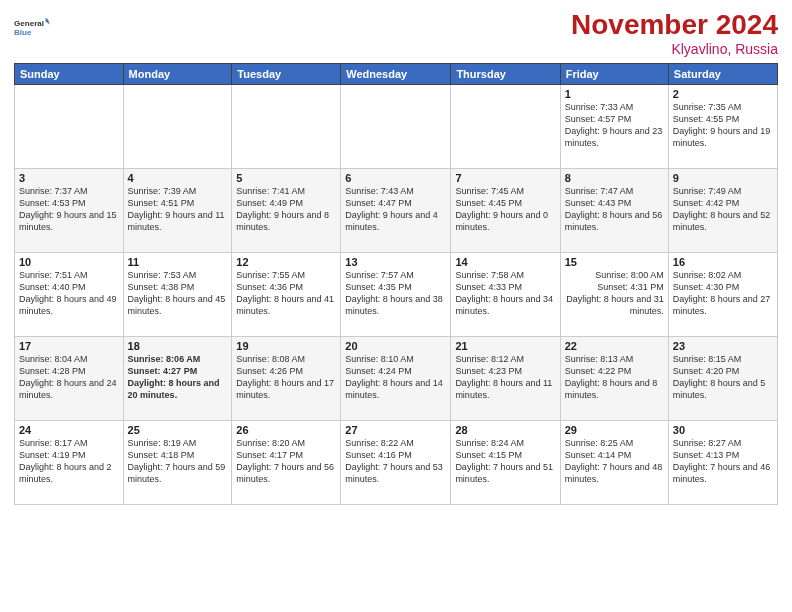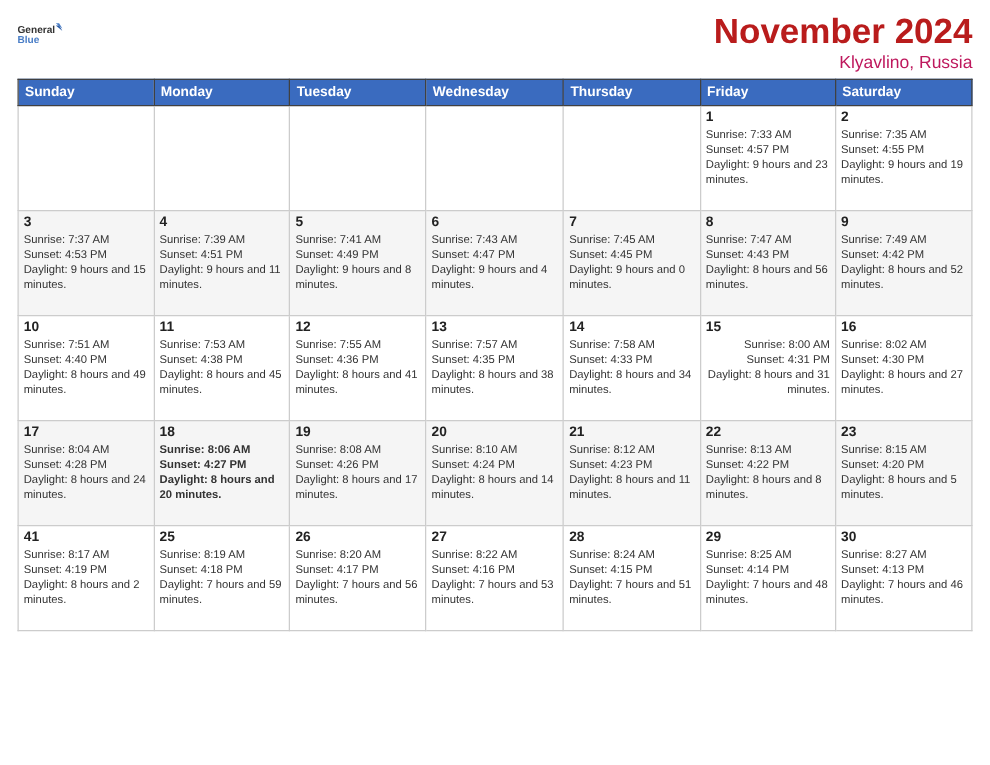--- a/index.html
+++ b/index.html
@@ -262,21 +262,21 @@
           </td>
           <td>
             <span class="day-num">23</span>
             <div class="day-info" style="white-space: pre-line;">Sunrise: 8:15 AM
 Sunset: 4:20 PM
 Daylight: 8 hours and 5 minutes.</div>
           </td>
         </tr>
         <tr>
           <td>
-            <span class="day-num">41</span>
+            <span class="day-num">24</span>
             <div class="day-info" style="white-space: pre-line;">Sunrise: 8:17 AM
 Sunset: 4:19 PM
 Daylight: 8 hours and 2 minutes.</div>
           </td>
           <td>
             <span class="day-num">25</span>
             <div class="day-info" style="white-space: pre-line;">Sunrise: 8:19 AM
 Sunset: 4:18 PM
 Daylight: 7 hours and 59 minutes.</div>
           </td>

